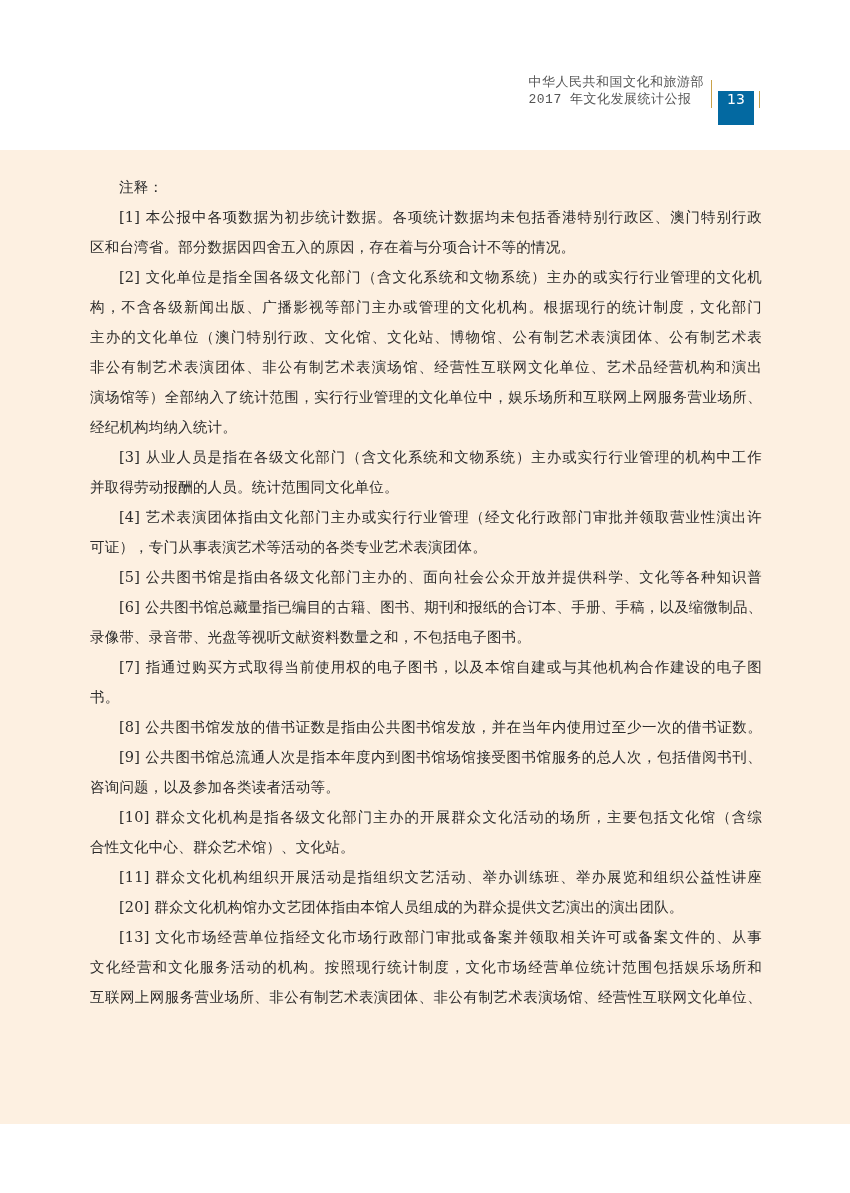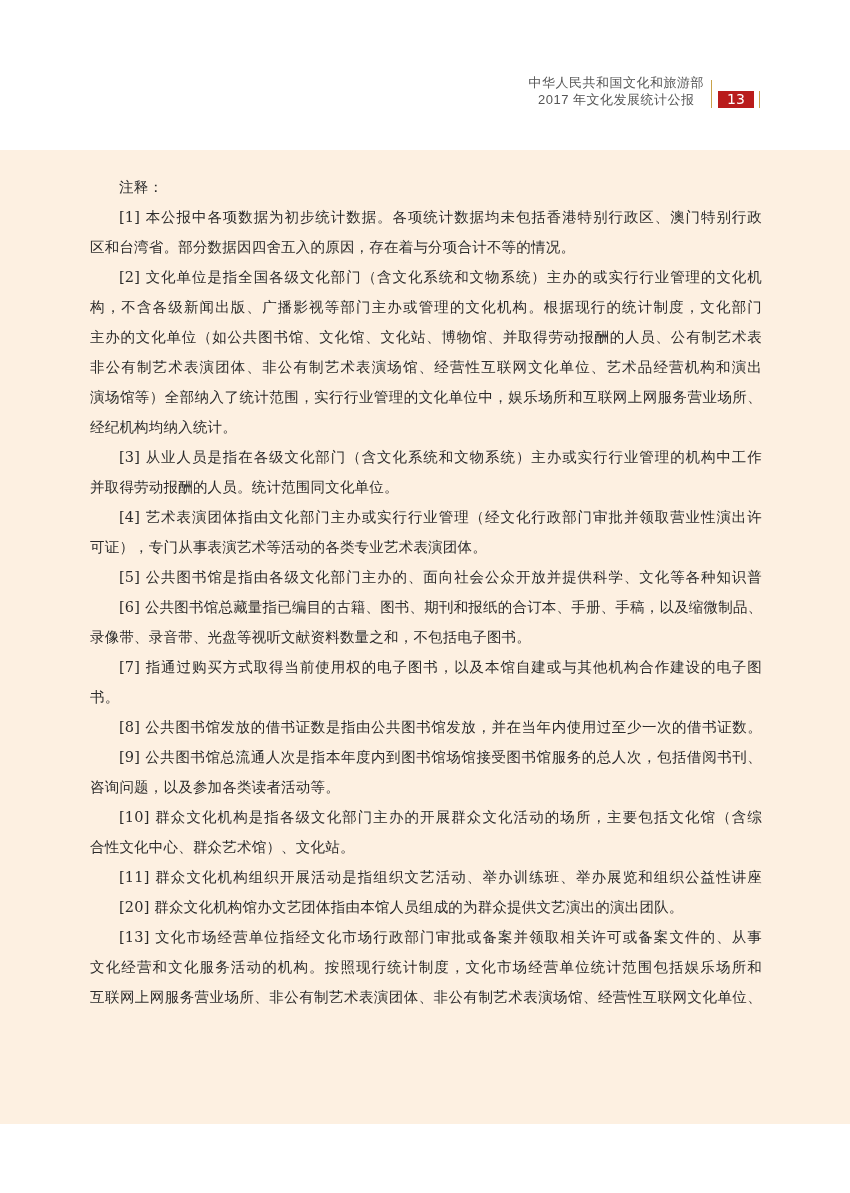--- a/index.html
+++ b/index.html
@@ -2,27 +2,27 @@
 <html><head>
 <meta charset="utf-8">
 <style>
   html, body { margin: 0; padding: 0; }
   body {
     width: 850px; height: 1193px; background: #ffffff; position: relative; overflow: hidden;
     font-family: "DejaVu Serif", "Liberation Serif", serif; color: #2b2b2b;
   }
   .header { position: absolute; left: 0; top: 0; width: 850px; height: 150px; }
   .hdr-text {
-    position: absolute; right: 146px; top: 74px; text-align: center;
-    font-family: Liberation Sans, sans-serif; font-size: 13px; line-height: 17px;
+    position: absolute; right: 146px; top: 74px; text-align: left;
+    font-family: Liberation Mono, monospace; font-size: 13px; line-height: 17px;
     color: #555; letter-spacing: 0.5px;
   }
   .hdr-line1 { position: absolute; left: 711px; top: 80px; width: 1px; height: 28px; background: #c9a24a; }
   .page-box {
-    position: absolute; left: 718px; top: 91px; width: 36px; height: 17px; background: #b91c1c;
+    position: absolute; left: 718px; top: 91px; width: 36px; height: 34px; background: #0369a1;
     color: #fff; font-family: "DejaVu Sans", "Liberation Sans", sans-serif; font-size: 14px;
     line-height: 17px; text-align: center;
   }
   .hdr-line2 { position: absolute; left: 759px; top: 91px; width: 1px; height: 17px; background: #c9a24a; }
   .panel { position: absolute; left: 0; top: 150px; width: 850px; height: 974px; background: #fdf0e1; }
   .content { position: absolute; left: 90px; top: 172px; width: 672px; }
   .line {
     height: 30px; line-height: 30px; font-size: 14.5px; white-space: nowrap; overflow: visible;
     text-align: justify; text-align-last: justify; letter-spacing: 0.2px;
   }
@@ -44,21 +44,21 @@
 
 <div class="panel"></div>
 
 <div class="content">
   <div class="line last indent">注释：</div>
   <div id="notes-lines">
       <div class="line indent">[1] 本公报中各项数据为初步统计数据。各项统计数据均未包括香港特别行政区、澳门特别行政</div>
       <div class="line last">区和台湾省。部分数据因四舍五入的原因，存在着与分项合计不等的情况。</div>
       <div class="line indent">[2] 文化单位是指全国各级文化部门（含文化系统和文物系统）主办的或实行行业管理的文化机</div>
       <div class="line">构，不含各级新闻出版、广播影视等部门主办或管理的文化机构。根据现行的统计制度，文化部门</div>
-      <div class="line">主办的文化单位（如公共图书馆、文化馆、文化站、博物馆、并取得劳动报酬的人员、公有制艺术表</div>
+      <div class="line">主办的文化单位（澳门特别行政、文化馆、文化站、博物馆、公有制艺术表演团体、公有制艺术表</div>
       <div class="line">非公有制艺术表演团体、非公有制艺术表演场馆、经营性互联网文化单位、艺术品经营机构和演出</div>
       <div class="line">演场馆等）全部纳入了统计范围，实行行业管理的文化单位中，娱乐场所和互联网上网服务营业场所、</div>
       <div class="line last">经纪机构均纳入统计。</div>
       <div class="line indent">[3] 从业人员是指在各级文化部门（含文化系统和文物系统）主办或实行行业管理的机构中工作</div>
       <div class="line last">并取得劳动报酬的人员。统计范围同文化单位。</div>
       <div class="line indent">[4] 艺术表演团体指由文化部门主办或实行行业管理（经文化行政部门审批并领取营业性演出许</div>
       <div class="line last">可证），专门从事表演艺术等活动的各类专业艺术表演团体。</div>
       <div class="line indent">[5] 公共图书馆是指由各级文化部门主办的、面向社会公众开放并提供科学、文化等各种知识普</div>
       <div class="line indent">[6] 公共图书馆总藏量指已编目的古籍、图书、期刊和报纸的合订本、手册、手稿，以及缩微制品、</div>
       <div class="line last">录像带、录音带、光盘等视听文献资料数量之和，不包括电子图书。</div>

